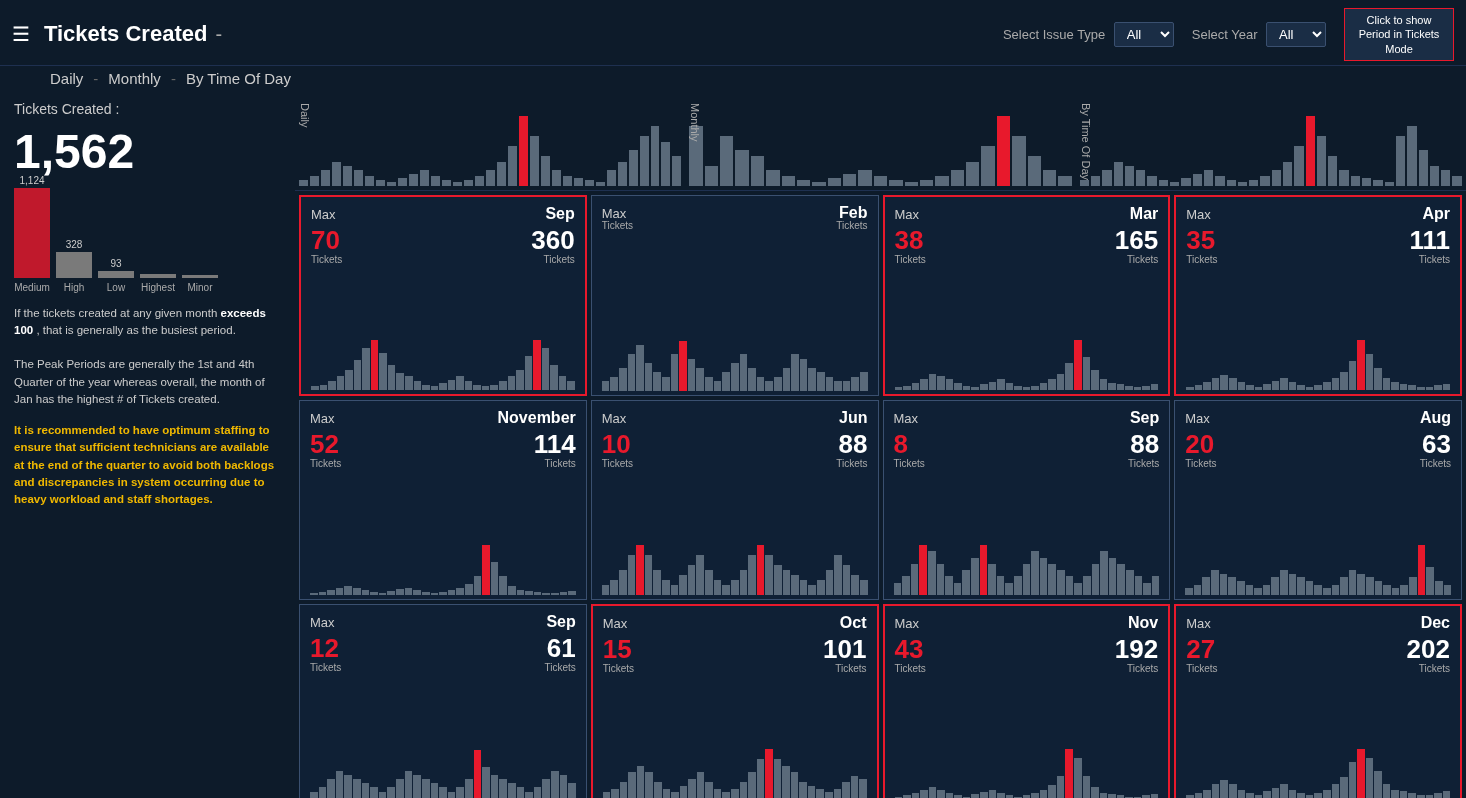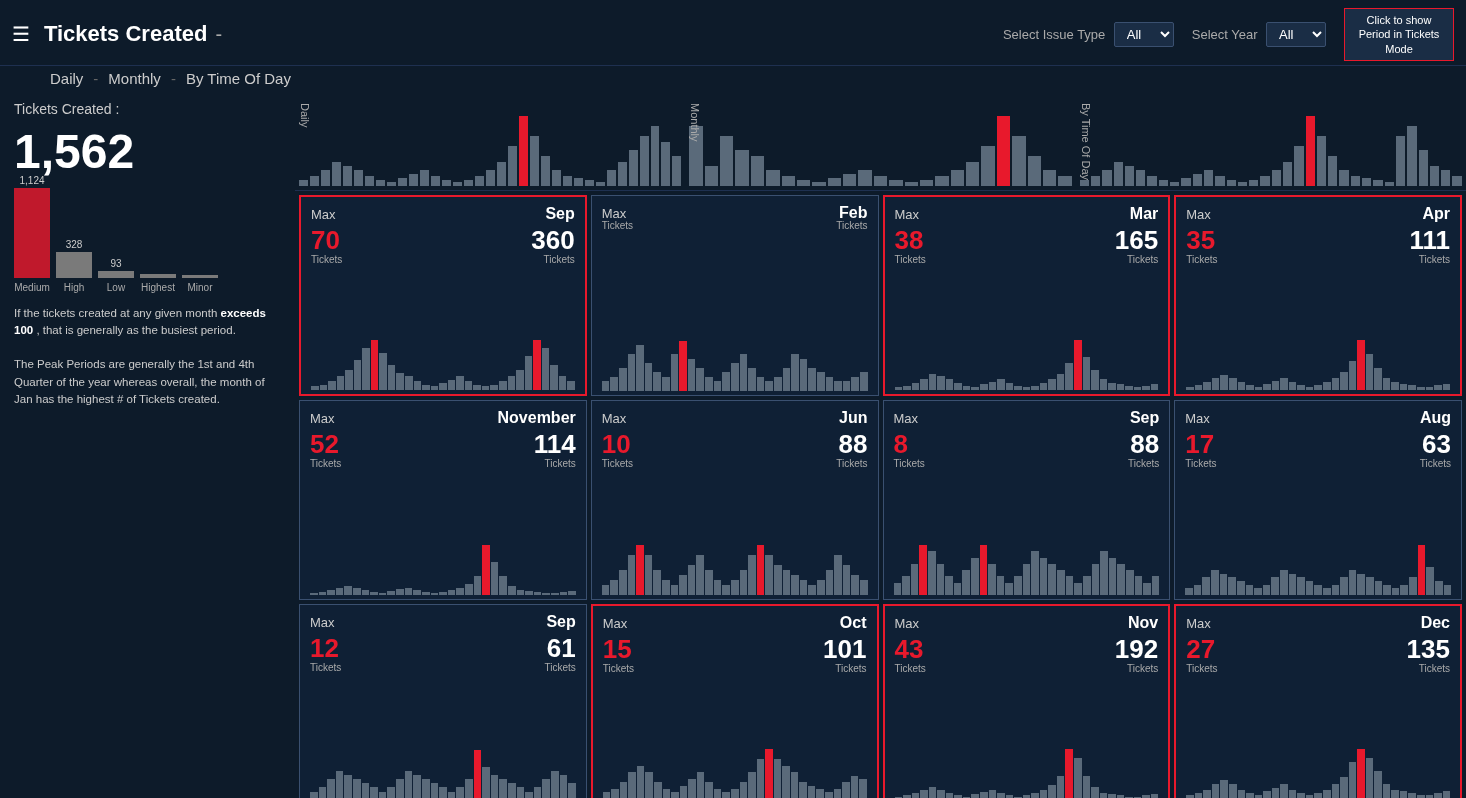--- a/index.html
+++ b/index.html
@@ -275,20 +275,21 @@
             <div class="bar-label">Minor</div>
           </div>
         </div>
       <div class="info-text">
         <span>If the tickets created at any given month</span>
         <b>exceeds 100</b>
         <span>, that is generally as the busiest period.</span>
         <br><br>
         <span>The Peak Periods are generally the 1st and 4th Quarter of the year whereas overall, the month of Jan has the highest # of Tickets created.</span>
       </div>
+      <div class="warning-text">It is recommended to have optimum staffing to ensure that sufficient technicians are available at the end of the quarter to avoid both backlogs and discrepancies in system occurring due to heavy workload and staff shortages.</div>
     </div>
 
     <div class="right-panel">
       <div class="mini-charts-row" id="mini-charts-row">
       <div class="mini-chart-section">
             <div style="writing-mode: vertical-rl; text-orientation: mixed; font-size: 11px; color: rgb(170, 170, 170); position: absolute; left: 4px; top: 8px;">Daily</div>
             <div class="mini-bars">
               <div class="mini-bar" style="height: 6px;"></div>
               <div class="mini-bar" style="height: 10px;"></div>
               <div class="mini-bar" style="height: 16px;"></div>
@@ -721,21 +722,21 @@
               <div class="card-mini-bar" style="height: 12.5px;"></div>
               <div class="card-mini-bar" style="height: 18.75px;"></div>
             </div>
           </div>
           <div class="month-card">
             <div class="card-header">
               <span class="card-max-label">Max</span>
               <span class="card-month">Aug</span>
             </div>
             <div class="card-values">
-              <span class="card-max-val">17</span>
+              <span class="card-max-val">20</span>
               <span class="card-total-val">63</span>
             </div>
             <div class="card-tickets-row">
               <span>Tickets</span>
               <span>Tickets</span>
             </div>
             <div class="card-mini-bars">
               <div class="card-mini-bar" style="height: 7.14286px;"></div>
               <div class="card-mini-bar" style="height: 10.7143px;"></div>
               <div class="card-mini-bar" style="height: 17.8571px;"></div>
@@ -910,21 +911,21 @@
               <div class="card-mini-bar" style="height: 4.65116px;"></div>
             </div>
           </div>
           <div class="month-card highlight">
             <div class="card-header">
               <span class="card-max-label">Max</span>
               <span class="card-month">Dec</span>
             </div>
             <div class="card-values">
               <span class="card-max-val">27</span>
-              <span class="card-total-val">135</span>
+              <span class="card-total-val">202</span>
             </div>
             <div class="card-tickets-row">
               <span>Tickets</span>
               <span>Tickets</span>
             </div>
             <div class="card-mini-bars">
               <div class="card-mini-bar" style="height: 3.7037px;"></div>
               <div class="card-mini-bar" style="height: 5.55556px;"></div>
               <div class="card-mini-bar" style="height: 9.25926px;"></div>
               <div class="card-mini-bar" style="height: 14.8148px;"></div>

